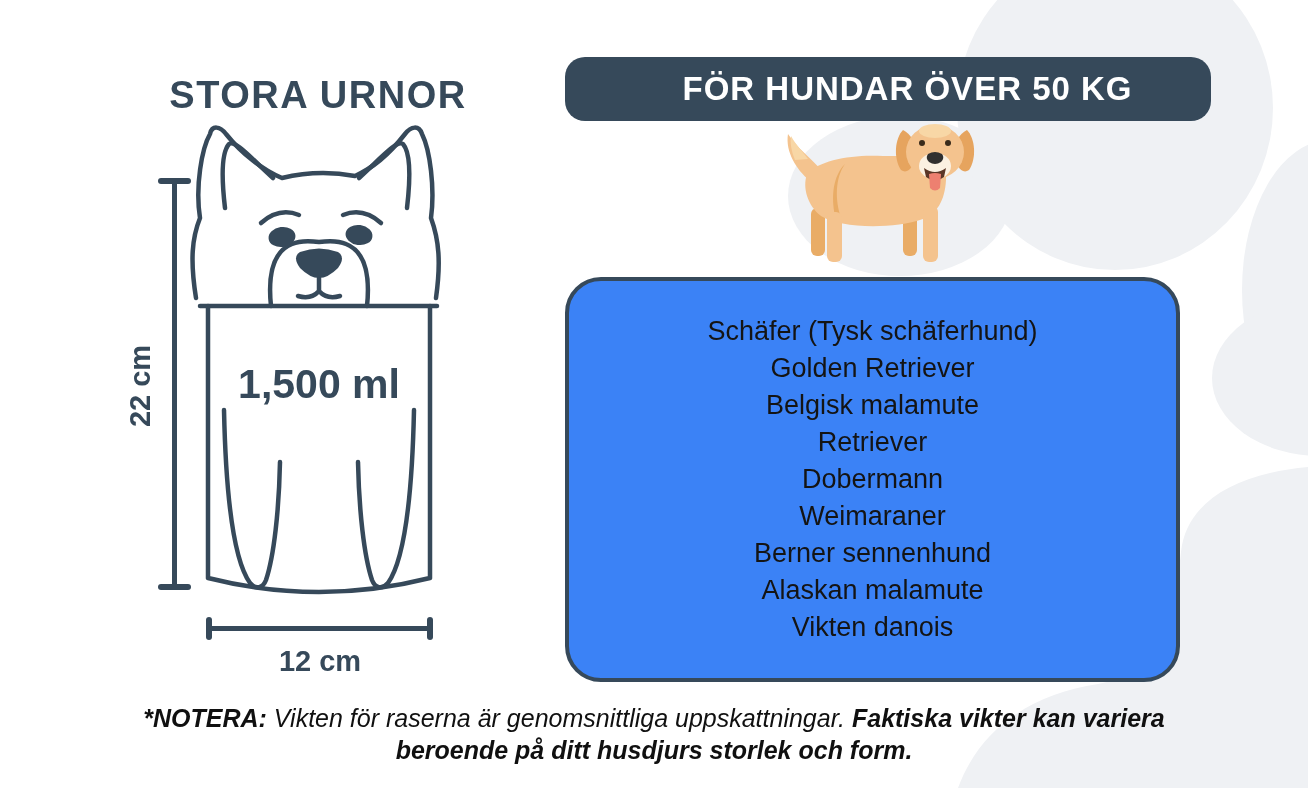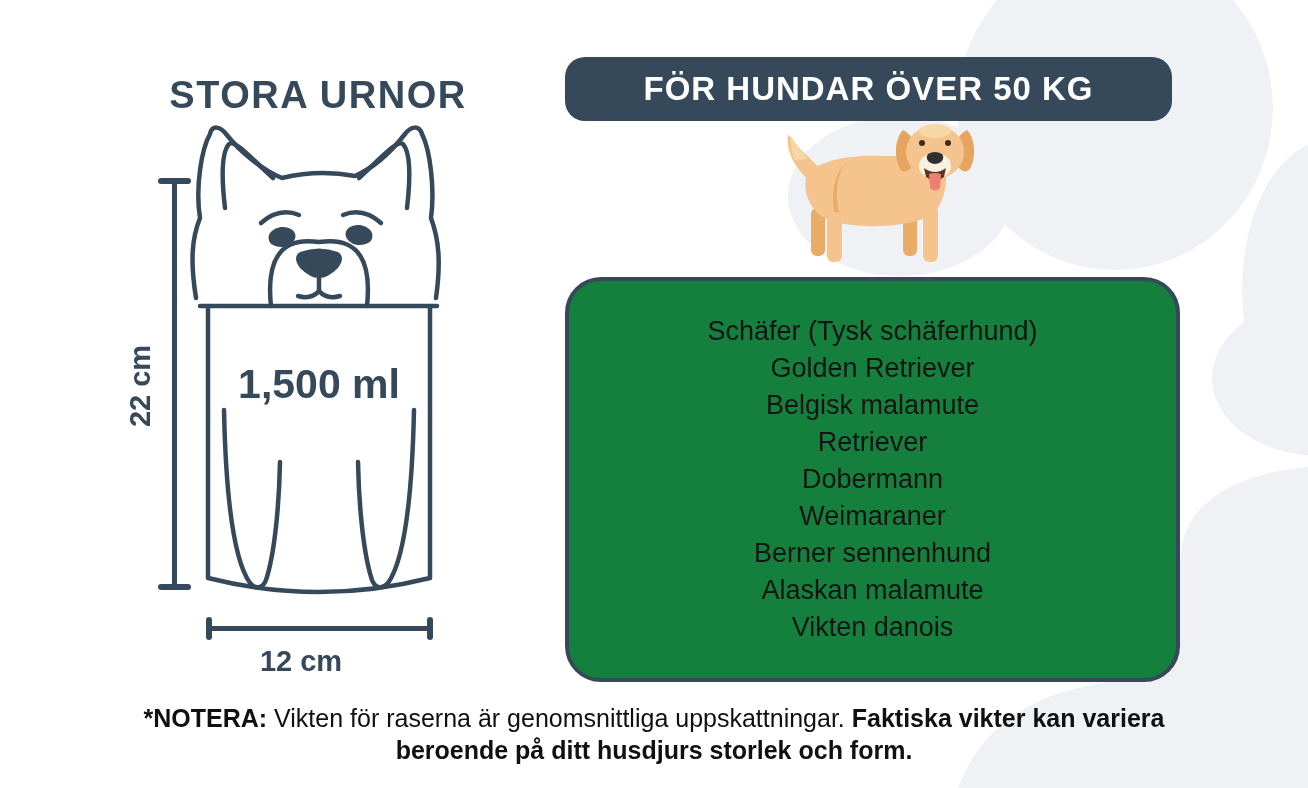--- a/index.html
+++ b/index.html
@@ -19,34 +19,34 @@
   .dim-label{
     position:absolute;font-size:29px;font-weight:700;color:#36495A;white-space:nowrap;
     transform:translate(-50%,-50%);
   }
   .dim-label.rot{transform:translate(-50%,-50%) rotate(-90deg);}
   
   .badge{
     position:absolute;left:565px;top:57px;width:607px;height:64px;
     background:#36495A;border-radius:20px;color:#ffffff;
     font-size:33px;font-weight:700;letter-spacing:1px;
-    display:flex;align-items:center;justify-content:center;text-align:center;
+    display:flex;align-items:center;justify-content:center;text-align:center;padding-left:39px;
   }
   .dog-svg{position:absolute;left:775px;top:116px;width:215px;height:150px;}
   .breed-box{
     position:absolute;left:565px;top:277px;width:615px;height:405px;
-    background:#15803d;border:4px solid #36495A;border-radius:36px;
+    background:#3b82f6;border:4px solid #36495A;border-radius:36px;
     box-sizing:border-box;display:flex;align-items:center;justify-content:center;
   }
   .breed-list{width:100%;text-align:center;}
   .breed-item{font-size:27px;line-height:37px;color:#141414;}
   
   .note{
     position:absolute;left:134px;top:702px;width:1040px;text-align:center;
-    font-size:25px;line-height:32px;color:#101010;
+    font-style:italic;font-size:25px;line-height:32px;color:#101010;
   }
   .note .b{font-weight:700;}
 </style>
 </head>
 <body>
 
 <div class="canvas">
 
   <svg class="bg-svg" viewBox="0 0 1308 788" xmlns="http://www.w3.org/2000/svg" aria-hidden="true">
     <g fill="#EFF1F4">
@@ -92,21 +92,21 @@
   </svg>
 
   <div class="dim" style="left:172px;top:181px;width:5px;height:405px;"></div>
   <div class="dim" style="left:158px;top:178px;width:33px;height:6px;"></div>
   <div class="dim" style="left:158px;top:584px;width:33px;height:6px;"></div>
   <div class="dim-label rot" style="left:140px;top:386px;">22 cm</div>
 
   <div class="dim" style="left:209px;top:626px;width:221px;height:5px;"></div>
   <div class="dim" style="left:206px;top:617px;width:6px;height:23px;"></div>
   <div class="dim" style="left:427px;top:617px;width:6px;height:23px;"></div>
-  <div class="dim-label" style="left:301px;top:661px;">12 cm</div>
+  <div class="dim-label" style="left:320px;top:661px;">12 cm</div>
 
   <div class="badge">FÖR HUNDAR ÖVER 50 KG</div>
 
   <svg class="dog-svg" viewBox="0 0 215 150" xmlns="http://www.w3.org/2000/svg" aria-hidden="true">
 
     <path d="M 34 64 C 22 54 10 36 13 18 C 22 32 36 42 46 54 C 42 58 38 61 34 64 Z" fill="#F4C38E"></path>
     <path d="M 20 44 C 16 34 15 26 16 20 C 21 29 27 35 33 43 Z" fill="#F8D7A6"></path>
 
     <rect x="36" y="92" width="14" height="48" rx="6" fill="#E9AC66"></rect>
     <rect x="128" y="92" width="14" height="48" rx="6" fill="#E9AC66"></rect>

